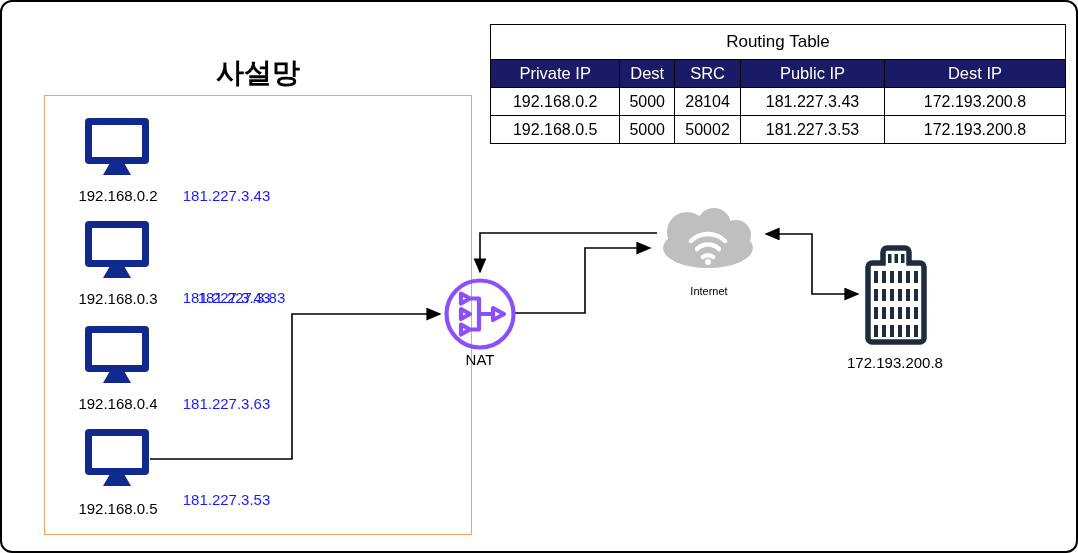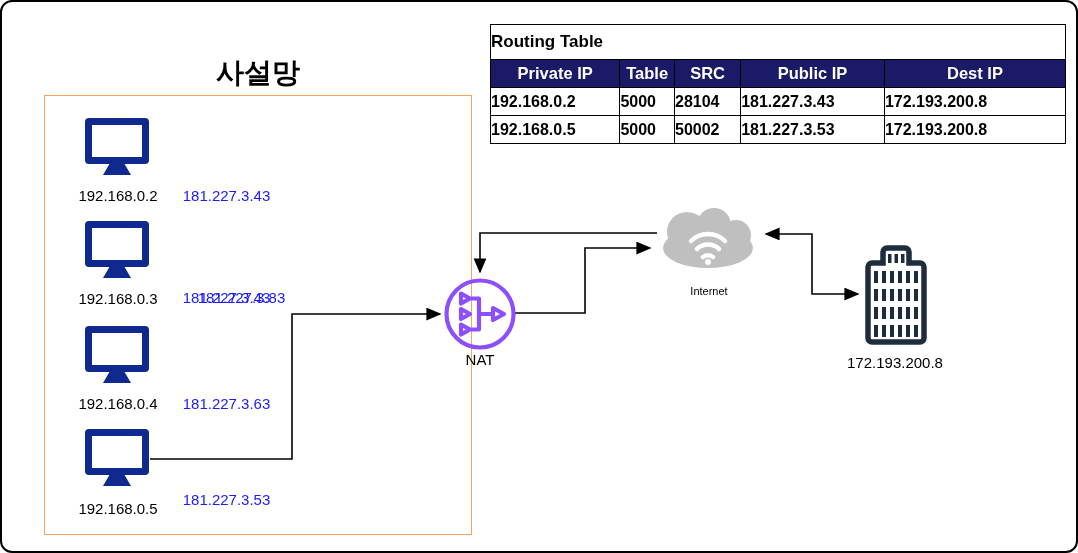--- a/index.html
+++ b/index.html
@@ -13,22 +13,22 @@
   #pn-title{left:42px;top:52px;width:428px;text-align:center;font-size:28px;font-weight:bold;color:#000;}
   #pn-box{left:42px;top:93px;width:428px;height:440px;border:1.8px solid #f5a25d;box-sizing:border-box;background:transparent;}
   .host-label{width:112px;text-align:center;font-size:15px;color:#000;}
   .pub-label{width:105px;text-align:center;font-size:15px;color:#1a1aff;}
   .mon{width:66px;height:62px;}
   
   .node-label{text-align:center;font-size:15px;color:#000;}
   
   #rt{left:488px;top:22px;width:576px;}
   #rt table{border-collapse:collapse;width:100%;table-layout:fixed;}
-  #rt td,#rt th{border:1.6px solid #000;padding:0;height:27px;font-weight:bold;
-    font-size:16px;vertical-align:middle;color:#000;background:#fff;}
+  #rt td,#rt th{border:1.6px solid #000;padding:0;height:27px;font-weight:normal;
+    font-size:16px;text-align:center;vertical-align:middle;color:#000;background:#fff;}
   #rt .tt{height:34px;font-size:17px;}
   #rt .hd{background:#1a1a66;color:#fff;font-size:16.5px;}
   #rt col.c1{width:22.5%;} #rt col.c2{width:9.5%;} #rt col.c3{width:11.5%;}
   #rt col.c4{width:25%;}  #rt col.c5{width:31.5%;}
   svg{display:block;}
 </style>
 </head>
 <body>
 
 <div id="frame">
@@ -154,21 +154,21 @@
           <col class="c3">
           <col class="c4">
           <col class="c5">
         </colgroup>
       <tbody>
           <tr>
             <td class="tt" colspan="5">Routing Table</td>
           </tr>
       <tr>
         <th class="hd">Private IP</th>
-        <th class="hd">Table</th>
+        <th class="hd">Dest</th>
         <th class="hd">SRC</th>
         <th class="hd">Public IP</th>
         <th class="hd">Dest IP</th>
       </tr>
       <tr>
         <td>192.168.0.2</td>
         <td>5000</td>
         <td>28104</td>
         <td>181.227.3.43</td>
         <td>172.193.200.8</td>

